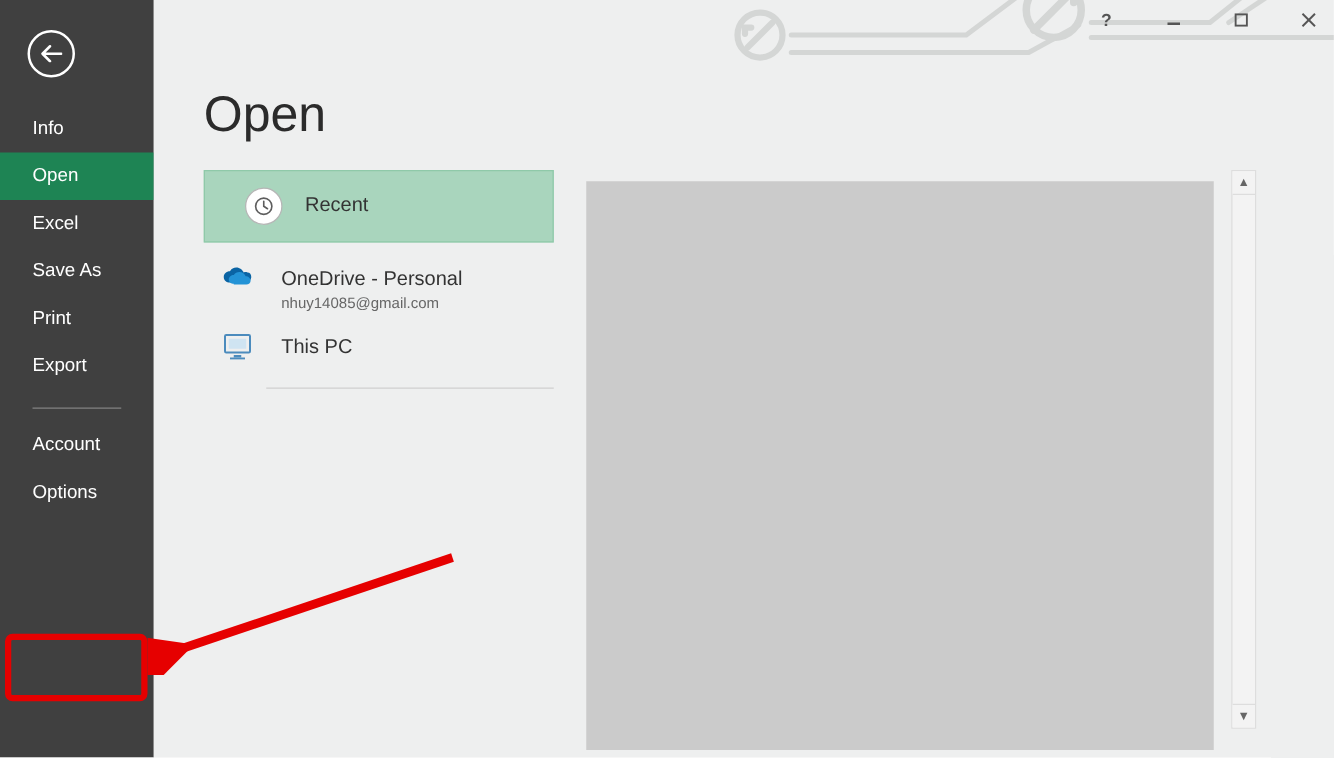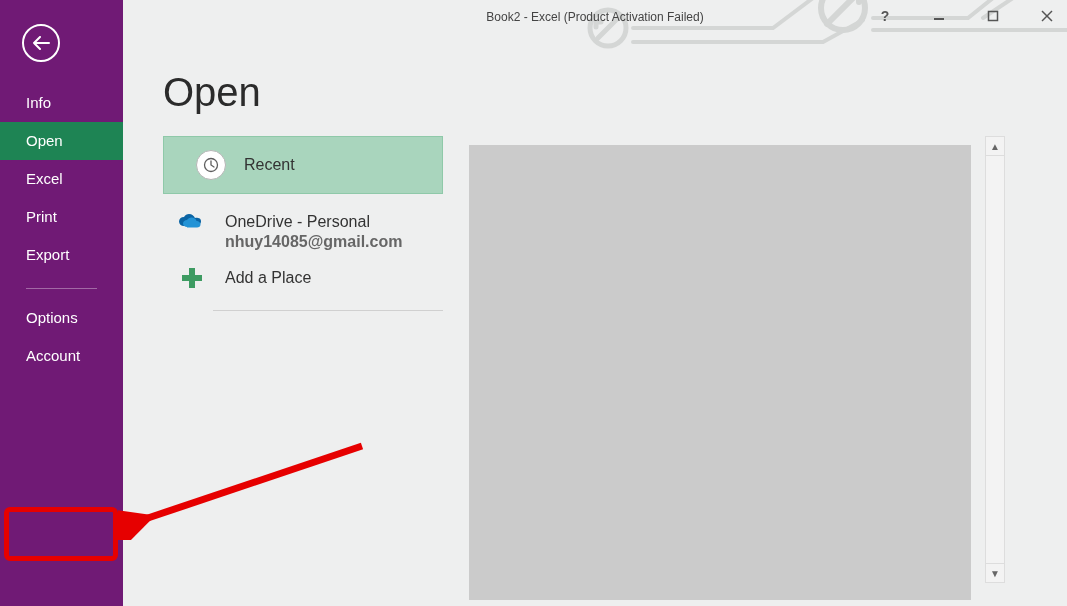--- a/index.html
+++ b/index.html
@@ -19,21 +19,21 @@
     background: #eeefef;
   }
 
   
   .sidebar {
     position: absolute;
     left: 0;
     top: 0;
     width: 123px;
     height: 606px;
-    background: #701a75;
+    background: #404040;
     color: #ffffff;
     font-size: 15px;
   }
   .back-circle {
     width: 34px;
     height: 34px;
     border: 2px solid #ffffff;
     border-radius: 50%;
     margin: 24px 0 0 22px;
     display: flex;
@@ -140,24 +140,23 @@
     height: 30px;
     margin-right: 18px;
     display: flex;
     align-items: center;
     justify-content: center;
   }
   .source-item .lbl {
     font-size: 16px;
   }
   .source-item .sub {
-    font-size: 16px;
+    font-size: 12px;
     color: #666;
     margin-top: 2px;
-    font-weight: bold;
   }
   .source-item .text-col { display:flex; flex-direction:column;margin-top:19px; }
   .source-divider {
     border-top: 1px solid #d0d0d0;
     margin: 4px 0 4px 50px;
   }
 
   
   .recent-icon {
     width: 28px;
@@ -221,46 +220,46 @@
     <div class="back-circle">
       <svg width="18" height="14" viewBox="0 0 18 14">
         <path d="M8 1 L2 7 L8 13 M2 7 H17" stroke="#fff" stroke-width="2" fill="none" stroke-linecap="round" stroke-linejoin="round"></path>
       </svg>
     </div>
 
     <div class="nav">
       <div class="nav-item">Info</div>
       <div class="nav-item active">Open</div>
       <div class="nav-item">Excel</div>
+      <div class="nav-item">Save As</div>
       <div class="nav-item">Print</div>
       <div class="nav-item">Export</div>
       <div class="nav-divider"></div>
+      <div class="nav-item">Account</div>
       <div class="nav-item">Options</div>
-      <div class="nav-item">Account</div>
     </div>
   </div>
 
   <div class="main">
 
     <svg class="deco" viewBox="0 0 620 70">
       <g stroke="#d4d6d5" stroke-width="4" fill="none" stroke-linecap="round">
         <circle cx="320" cy="18" r="22" stroke-width="6"></circle>
         <path d="M304 34 L336 2 M330 6 h6 v6" stroke-width="6"></path>
         <circle cx="85" cy="38" r="18" stroke-width="5"></circle>
         <path d="M75 48 L95 28 M78 32 h-5 v5" stroke-width="5"></path>
         <path d="M110 38 H250 L290 8"></path>
         <path d="M110 52 H300 L340 30"></path>
         <path d="M350 28 H445 L470 8"></path>
         <path d="M350 40 H620"></path>
         <path d="M460 28 L490 8"></path>
       </g>
     </svg>
 
     <div class="titlebar">
-      <span>Book2 - Excel (Product Activation Failed)</span>
       <div class="window-controls">
         <div class="ctrl" style="font-weight:bold;">?</div>
         <div class="ctrl">
           <svg width="12" height="12">
               <line x1="1" y1="9" x2="11" y2="9" stroke="#555" stroke-width="2"></line>
             </svg>
         </div>
         <div class="ctrl">
           <svg width="12" height="12">
               <rect x="1.5" y="1.5" width="9" height="9" fill="none" stroke="#555" stroke-width="1.5"></rect>
@@ -297,30 +296,32 @@
             <path d="M6 13c-3 0-5-2-5-4.5S3 4 6 4c1-2 3-3 5-3 3 0 5 2 6 4 1-.5 2-.5 3 0 2 0 3 1.5 3 3.5S21 13 19 13H6z" fill="#0a64a4"></path>
             <path d="M9 14c-2 0-4-1.5-4-3.5S7 7 9 7c1-1.5 2.5-2.5 4.5-2.5 2.5 0 4.5 1.5 5 3.5 1 0 2 .2 2.7.9.8.7 1.3 1.6 1.3 2.6 0 1.7-1.5 3-3.5 3H9z" fill="#2393d6"></path>
           </svg>
         </div>
         <div class="text-col">
           <span class="lbl">OneDrive - Personal</span>
           <span class="sub">nhuy14085@gmail.com</span>
         </div>
       </div>
 
-
       <div class="source-item">
         <div class="icon-box">
-          <svg width="24" height="24" viewBox="0 0 24 24">
-            <rect x="9" y="2" width="6" height="20" fill="#3d9b62"></rect>
-            <rect x="2" y="9" width="20" height="6" fill="#3d9b62"></rect>
+          <svg width="26" height="22" viewBox="0 0 26 22">
+            <rect x="1" y="1" width="20" height="14" rx="1" fill="none" stroke="#4b8bbd" stroke-width="1.6"></rect>
+            <rect x="4" y="4" width="14" height="8" fill="#cfe4f2"></rect>
+            <rect x="8" y="17" width="6" height="2" fill="#4b8bbd"></rect>
+            <rect x="5" y="19" width="12" height="1.5" fill="#4b8bbd"></rect>
           </svg>
         </div>
-        <span class="lbl">Add a Place</span>
+        <span class="lbl">This PC</span>
       </div>
+
 
       <div class="source-divider"></div>
 
     </div>
 
     <div class="details-panel"></div>
 
     <div class="scroll-track">
       <div class="scroll-btn">▲</div>
       <div class="scroll-btn">▼</div>

